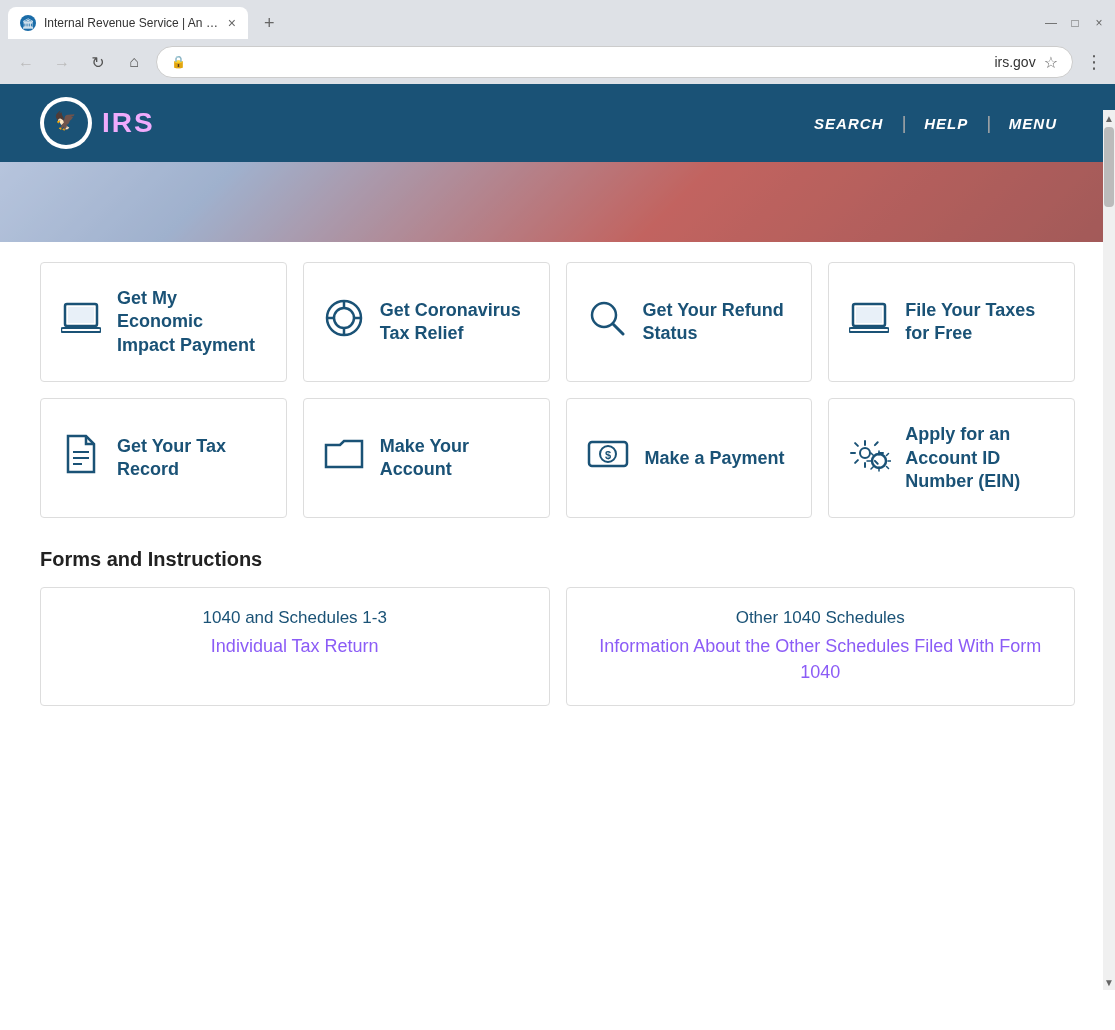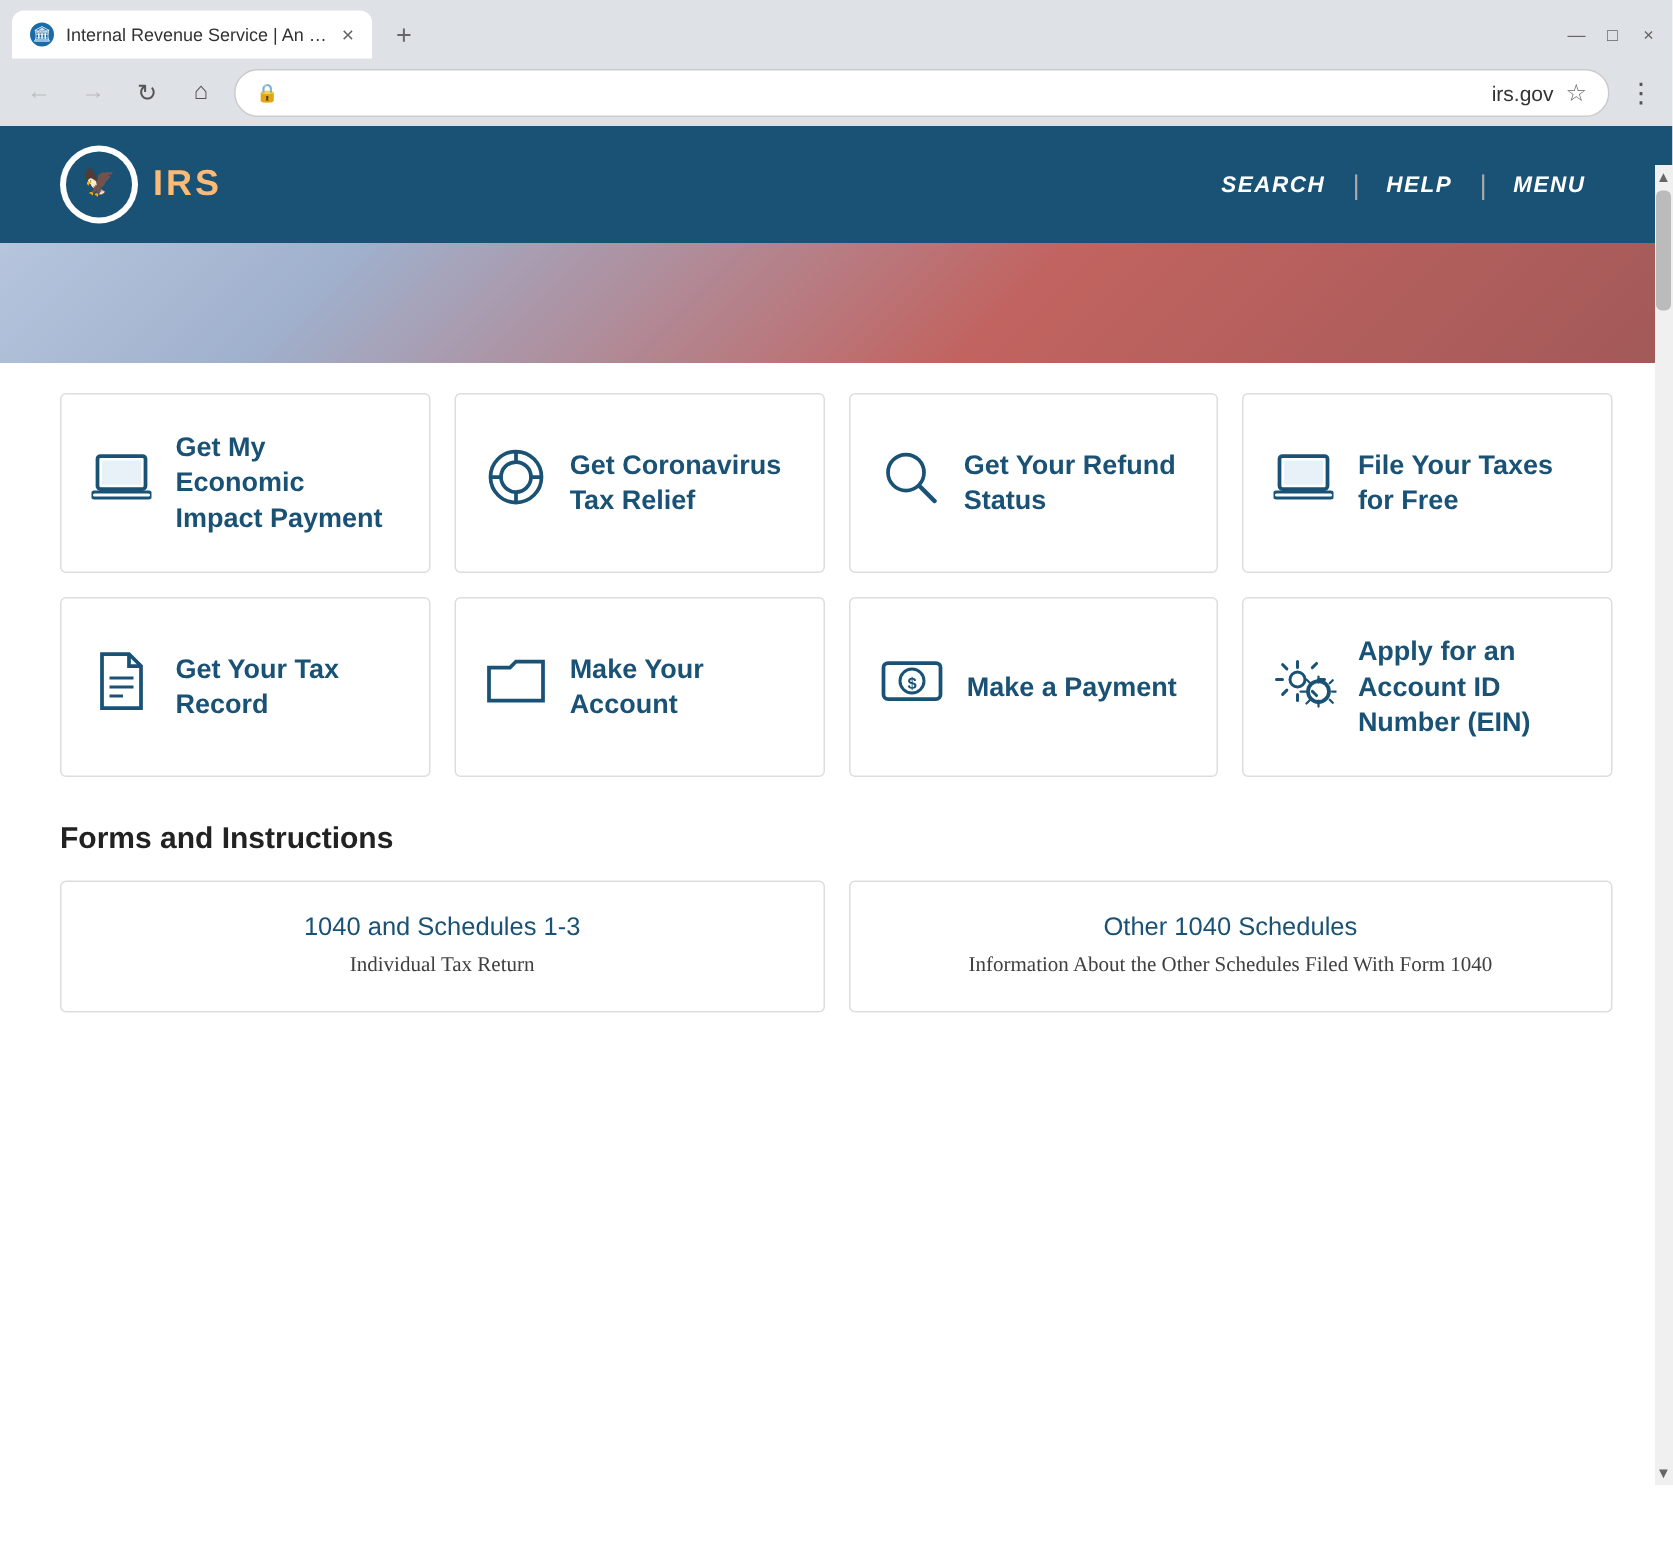--- a/index.html
+++ b/index.html
@@ -27,21 +27,21 @@
     .menu-dots { font-size: 18px; color: #555; cursor: pointer; margin-left: 4px; }
 
     
     .irs-site { width: 100%; background: #fff; }
 
     
     .irs-header { background: #1a5276; padding: 12px 40px; display: flex; align-items: center; justify-content: space-between; height: 78px; }
     .irs-logo { display: flex; align-items: center; gap: 10px; color: #fff; }
     .irs-eagle { width: 52px; height: 52px; background: #fff; border-radius: 50%; display: flex; align-items: center; justify-content: center; overflow: hidden; }
     .eagle-svg { width: 46px; height: 46px; }
-    .irs-text { font-size: 24px; font-weight: bold; color: #fdba74; letter-spacing: 2px; }
+    .irs-text { font-size: 28px; font-weight: bold; color: #f0abfc; letter-spacing: 2px; }
     .irs-nav { display: flex; align-items: center; gap: 0; color: #fff; font-style: italic; }
     .irs-nav-item { font-size: 15px; font-weight: bold; color: #fff; letter-spacing: 1px; cursor: pointer; padding: 0 18px; }
     .irs-nav-divider { color: #aaa; font-size: 18px; }
 
     
     .hero-banner { width: 100%; height: 80px; background: linear-gradient(135deg, #b0c4de 0%, #8fa8c8 20%, #c0392b 60%, #922b21 100%); position: relative; overflow: hidden; display: flex; align-items: center; justify-content: center; }
     .hero-overlay { position: absolute; inset: 0; background: rgba(200,200,220,0.3); }
 
     
     .cards-section { padding: 20px 40px; background: #fff; }
@@ -49,21 +49,21 @@
     .action-card { border: 1px solid #ddd; border-radius: 4px; padding: 24px 20px; display: flex; align-items: center; gap: 16px; cursor: pointer; background: #fff; transition: box-shadow 0.2s; min-height: 90px; }
     .card-icon { font-size: 32px; color: #1a5276; min-width: 40px; text-align: center; }
     .card-text { font-size: 18px; font-weight: bold; color: #1a5276; line-height: 1.3; }
 
     
     .forms-section { padding: 10px 40px 20px; background: #fff; }
     .forms-title { font-size: 20px; font-weight: bold; color: #222; margin-bottom: 16px; }
     .forms-grid { display: grid; grid-template-columns: 1fr 1fr; gap: 16px; }
     .form-card { border: 1px solid #ddd; border-radius: 4px; padding: 20px; text-align: center; cursor: pointer; background: #fff; }
     .form-card-title { font-size: 17px; font-weight: normal; color: #1a5276; margin-bottom: 6px; }
-    .form-card-desc { font-size: 14px; color: #404040; line-height: 1.4; font-family: Liberation Serif, serif; }
+    .form-card-desc { font-size: 18px; color: #8b5cf6; line-height: 1.4; }
 
     
     .browser-scrollbar { position: fixed; right: 0; top: 110px; width: 12px; height: 880px; background: #f0f0f0; }
     .scrollbar-thumb { width: 10px; height: 80px; background: #bbb; border-radius: 4px; margin: 1px; }
     .scrollbar-arrow-up { width: 12px; height: 16px; display: flex; align-items: center; justify-content: center; font-size: 10px; color: #666; cursor: pointer; }
     .scrollbar-arrow-down { width: 12px; height: 16px; display: flex; align-items: center; justify-content: center; font-size: 10px; color: #666; cursor: pointer; position: absolute; bottom: 0; }
   </style>
 </head>
 <body>
 

